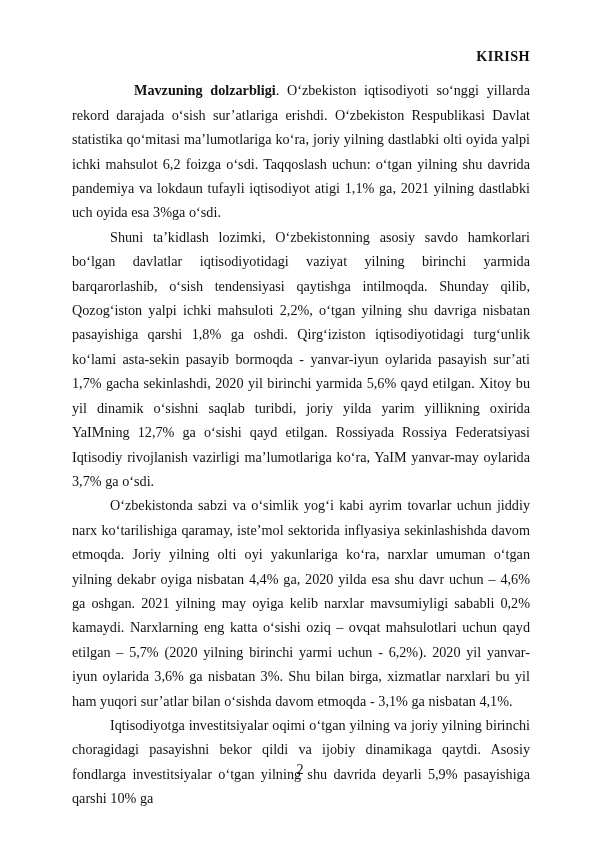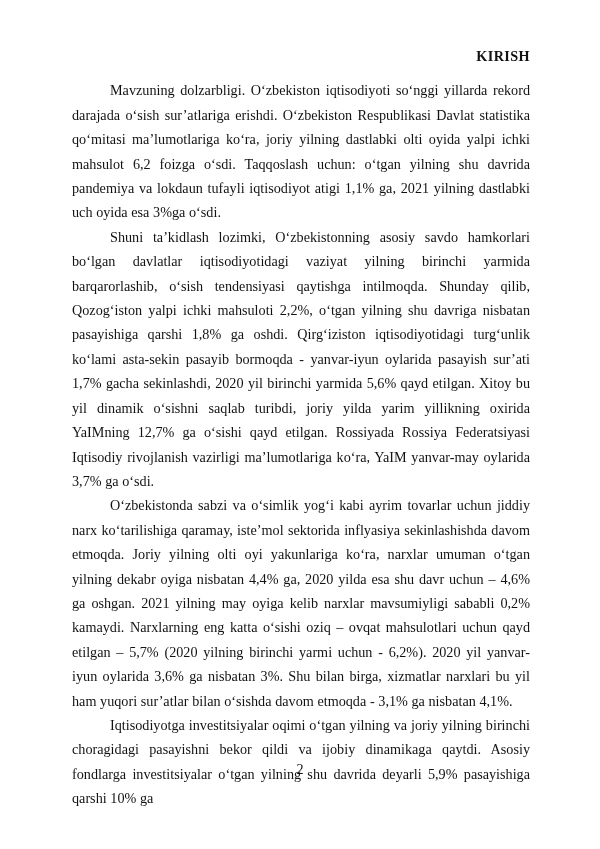--- a/index.html
+++ b/index.html
@@ -50,21 +50,22 @@
     text-indent: 38px;
     hyphens: none;
     word-spacing: 0.1px;
   }
 
   .para + .para {
     margin-top: 0;
   }
 
   .para b {
-    font-weight: normal;
+    font-weight: bold;
+    margin-left: 24px;
   }
 
   .page-number {
     position: absolute;
     left: 0;
     right: 0;
     top: 760px;
     text-align: center;
     font-size: 14.2px;
     line-height: 18px;

